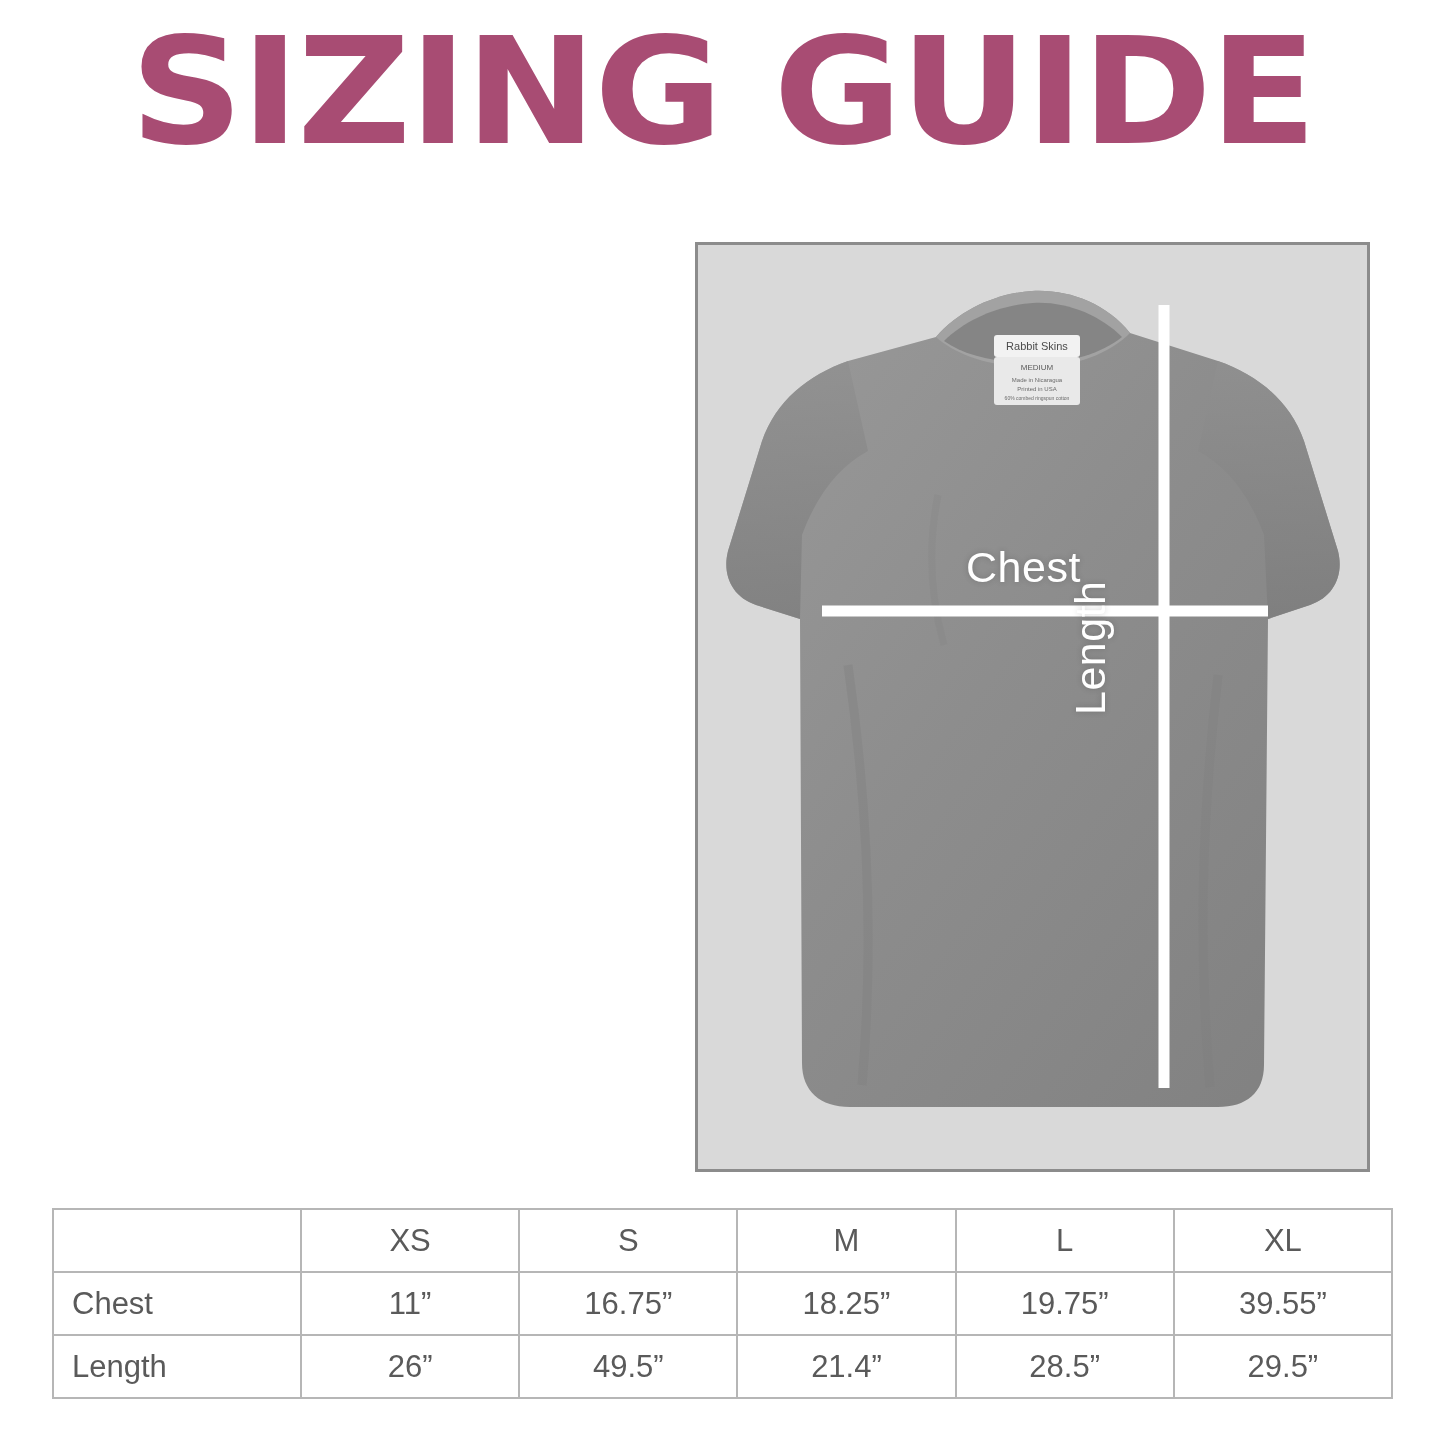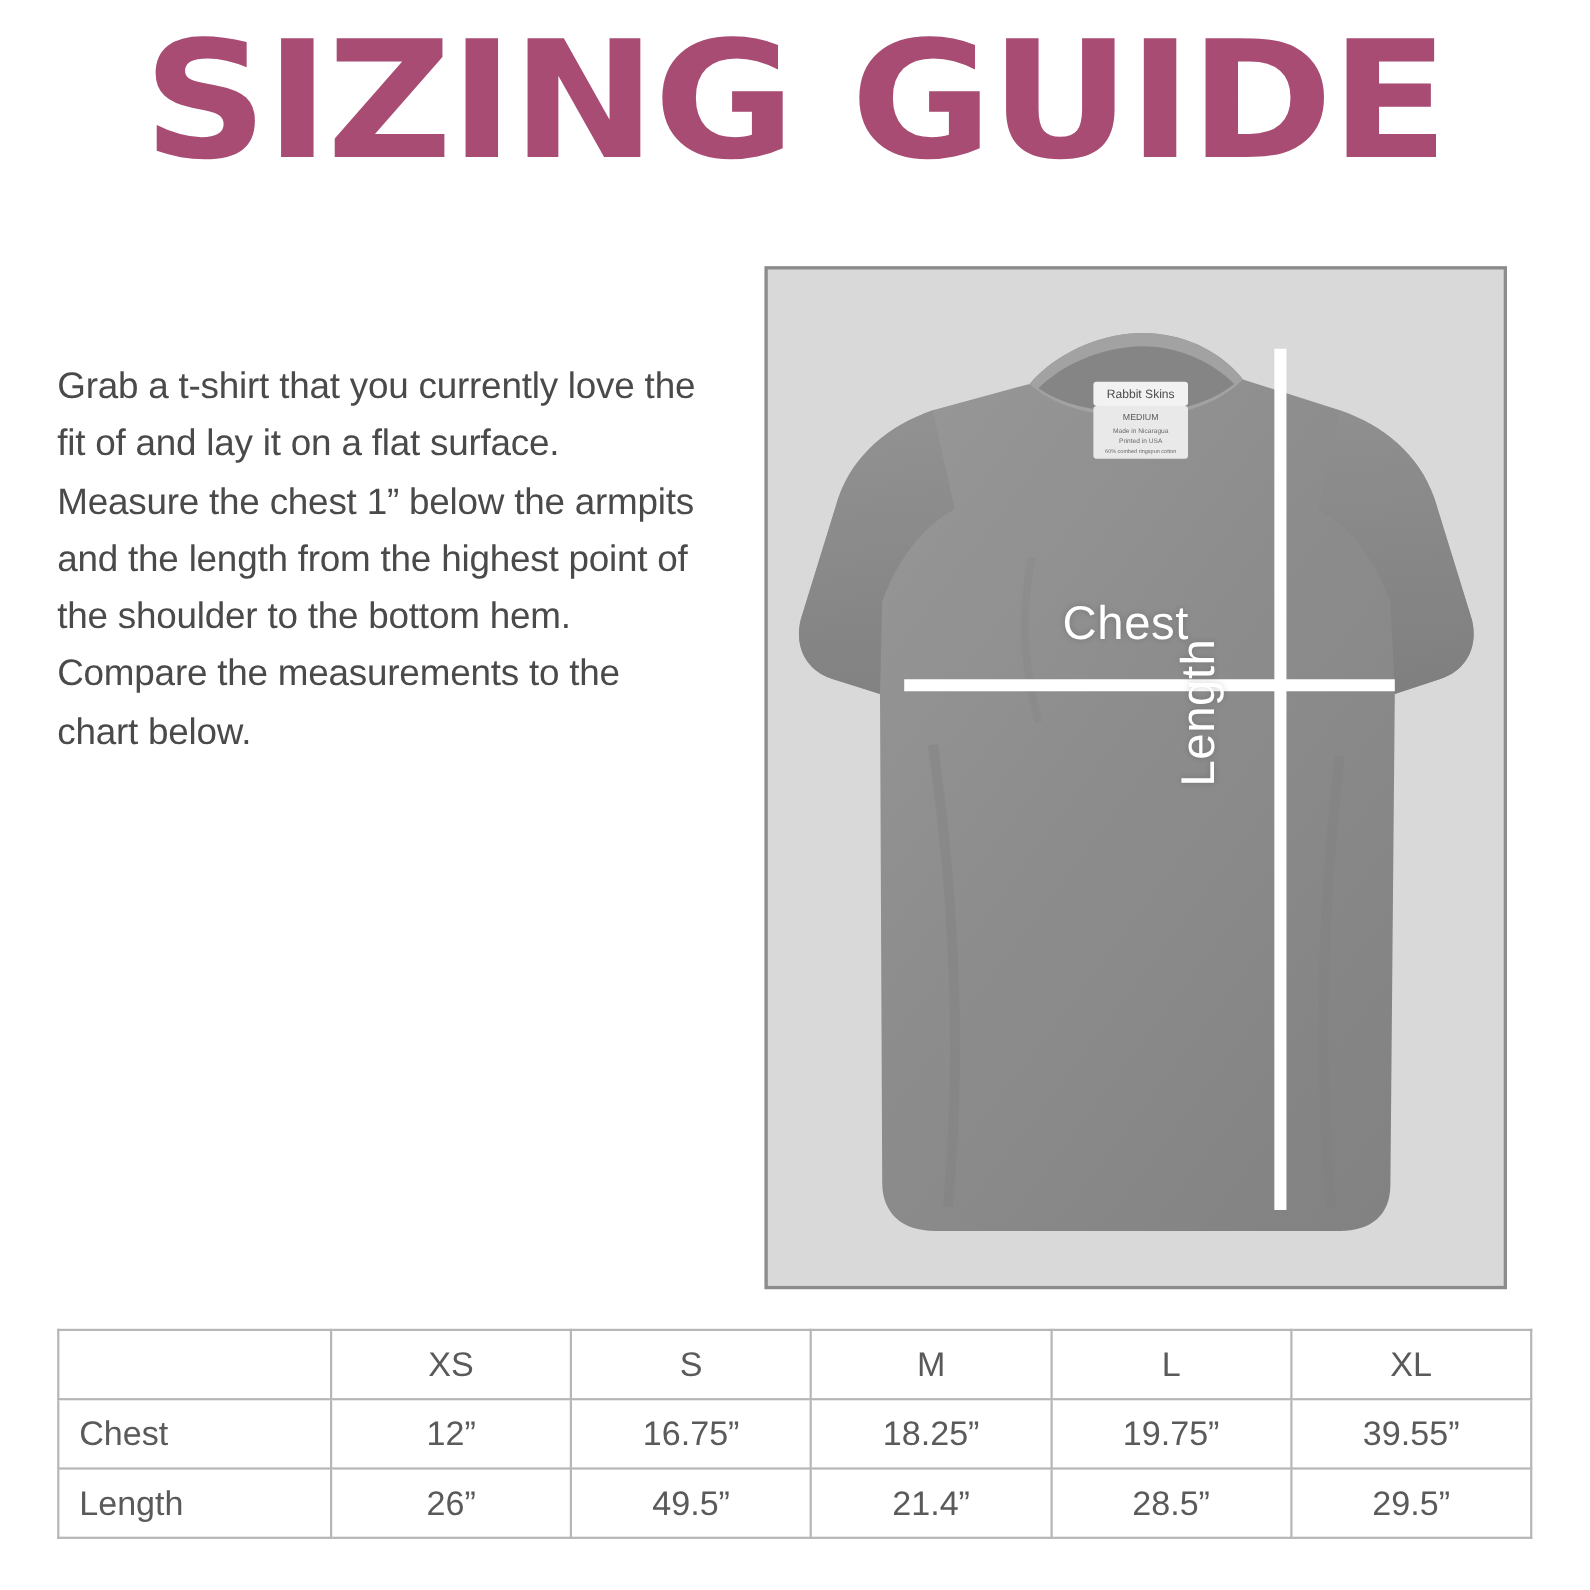--- a/index.html
+++ b/index.html
@@ -65,21 +65,21 @@
     left: 695px;
     top: 242px;
     width: 675px;
     height: 930px;
     background: #d9d9d9;
     border: 3px solid #8c8c8c;
   }
 
   .shirt-wrap {
     position: absolute;
-    left: 0; top: 12px;
+    left: 0; top: 0;
     width: 100%;
     height: 100%;
     border-radius: 28px;
   }
   .shirt-svg { display: block; }
 
   
   .meas-label {
     position: absolute;
     color: #ffffff;
@@ -126,21 +126,20 @@
   .size-table .corner { border: 2px solid #b6b6b6; }
 </style>
 </head>
 <body>
 
 <div class="title">SIZING GUIDE</div>
 
 <div class="left-col">
   <div class="subtitle">
   </div>
-  <div class="body-text">Grab a t-shirt that you currently love the fit of and lay it on a flat surface. Measure the chest 1” below the armpits and the length from the highest point of the shoulder to the bottom hem. Compare the measurements to the chart below.</div>
 </div>
 
 <div class="photo-panel">
   <div class="shirt-wrap">
     <svg class="shirt-svg" width="669" height="924" viewBox="0 0 669 924" xmlns="http://www.w3.org/2000/svg" aria-hidden="true">
       <defs>
         <linearGradient id="shirtGrad" x1="0" y1="0" x2="1" y2="1">
           <stop offset="0%" stop-color="#9a9a9a"></stop>
           <stop offset="45%" stop-color="#8d8d8d"></stop>
           <stop offset="100%" stop-color="#808080"></stop>
@@ -211,21 +210,21 @@
       <th>XS</th>
       <th>S</th>
       <th>M</th>
       <th>L</th>
       <th>XL</th>
     </tr>
   </thead>
   <tbody>
     <tr>
       <td class="rowhead">Chest</td>
-      <td>12”</td>
+      <td>11”</td>
       <td>16.75”</td>
       <td>18.25”</td>
       <td>19.75”</td>
       <td>39.55”</td>
     </tr>
     <tr>
       <td class="rowhead">Length</td>
       <td>26”</td>
       <td>49.5”</td>
       <td>21.4”</td>

